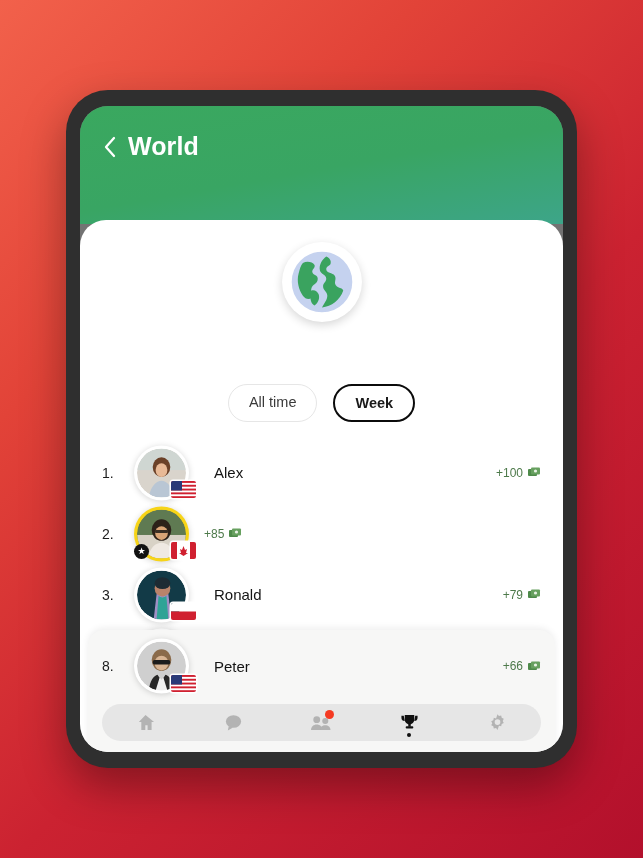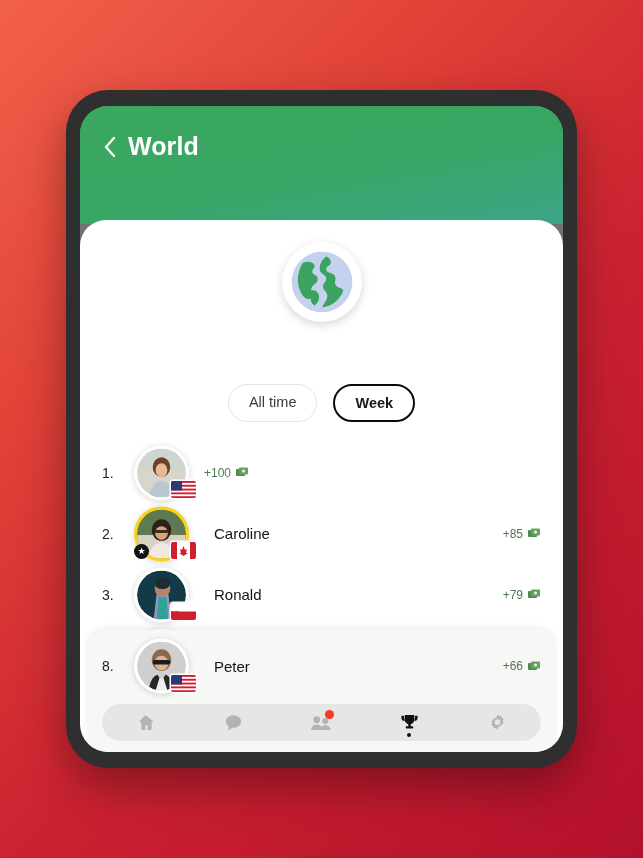--- a/index.html
+++ b/index.html
@@ -196,20 +196,21 @@
                     <rect y="0" width="25" height="1.9"></rect>
                     <rect y="3.8" width="25" height="1.9"></rect>
                     <rect y="7.6" width="25" height="1.9"></rect>
                     <rect y="11.4" width="25" height="1.9"></rect>
                     <rect y="15.2" width="25" height="1.8"></rect>
                   </g>
                   <rect width="11" height="9.5" fill="#2a3a78"></rect>
                 </svg>
             </span>
           </div>
+          <div class="uname">Alex</div>
           <div class="score">
             <span>+100</span>
             <span>
               <svg class="money-icon" viewBox="0 0 13 13">
                   <rect x="0" y="3" width="9" height="7" rx="1" fill="#4e8a4a"></rect>
                   <rect x="3" y="1.5" width="9" height="7" rx="1" fill="#67a05f"></rect>
                   <circle cx="7.5" cy="5" r="1.6" fill="#e9f2e6"></circle>
                 </svg>
             </span>
           </div>
@@ -238,21 +239,20 @@
             <span class="star-badge">★</span>
             <span class="flag">
               <svg viewBox="0 0 25 17" width="25" height="17">
                   <rect width="25" height="17" fill="#fff"></rect>
                   <rect width="6" height="17" fill="#d02030"></rect>
                   <rect x="19" width="6" height="17" fill="#d02030"></rect>
                   <path d="M12.5 4 L14 8 L16 7 L15 11 L17 11 L12.5 14 L8 11 L10 11 L9 7 L11 8 Z" fill="#d02030"></path>
                 </svg>
             </span>
           </div>
-          <div class="uname">Caroline</div>
           <div class="score">
             <span>+85</span>
             <span>
               <svg class="money-icon" viewBox="0 0 13 13">
                   <rect x="0" y="3" width="9" height="7" rx="1" fill="#4e8a4a"></rect>
                   <rect x="3" y="1.5" width="9" height="7" rx="1" fill="#67a05f"></rect>
                   <circle cx="7.5" cy="5" r="1.6" fill="#e9f2e6"></circle>
                 </svg>
             </span>
           </div>

